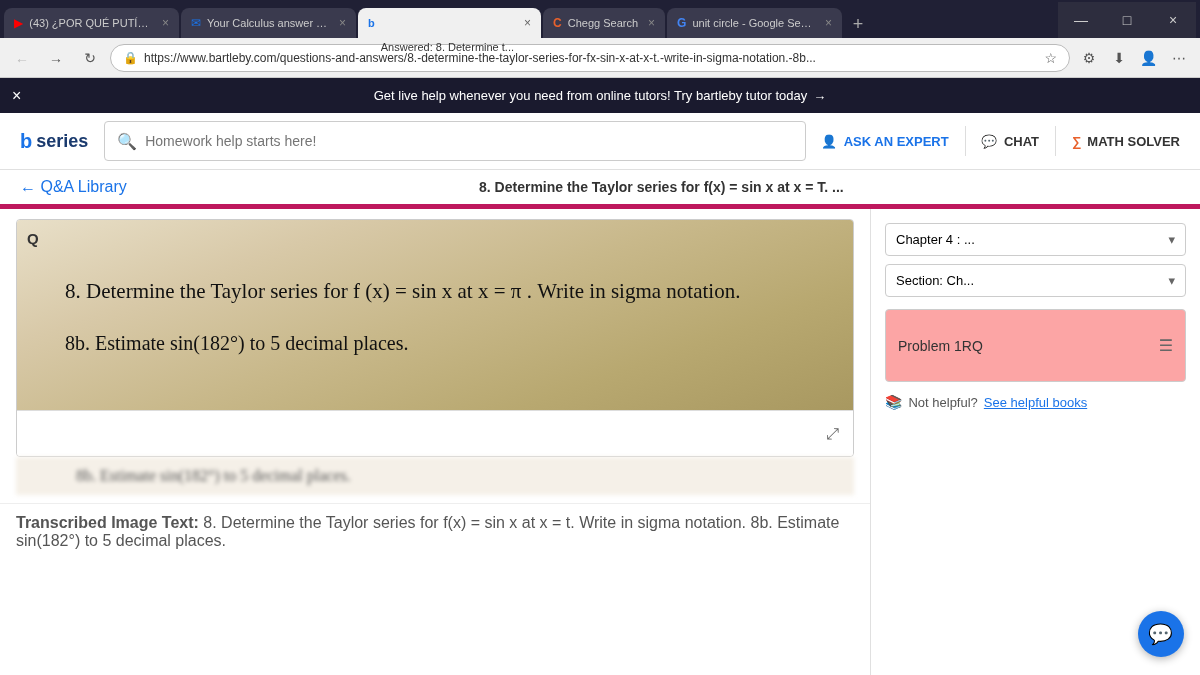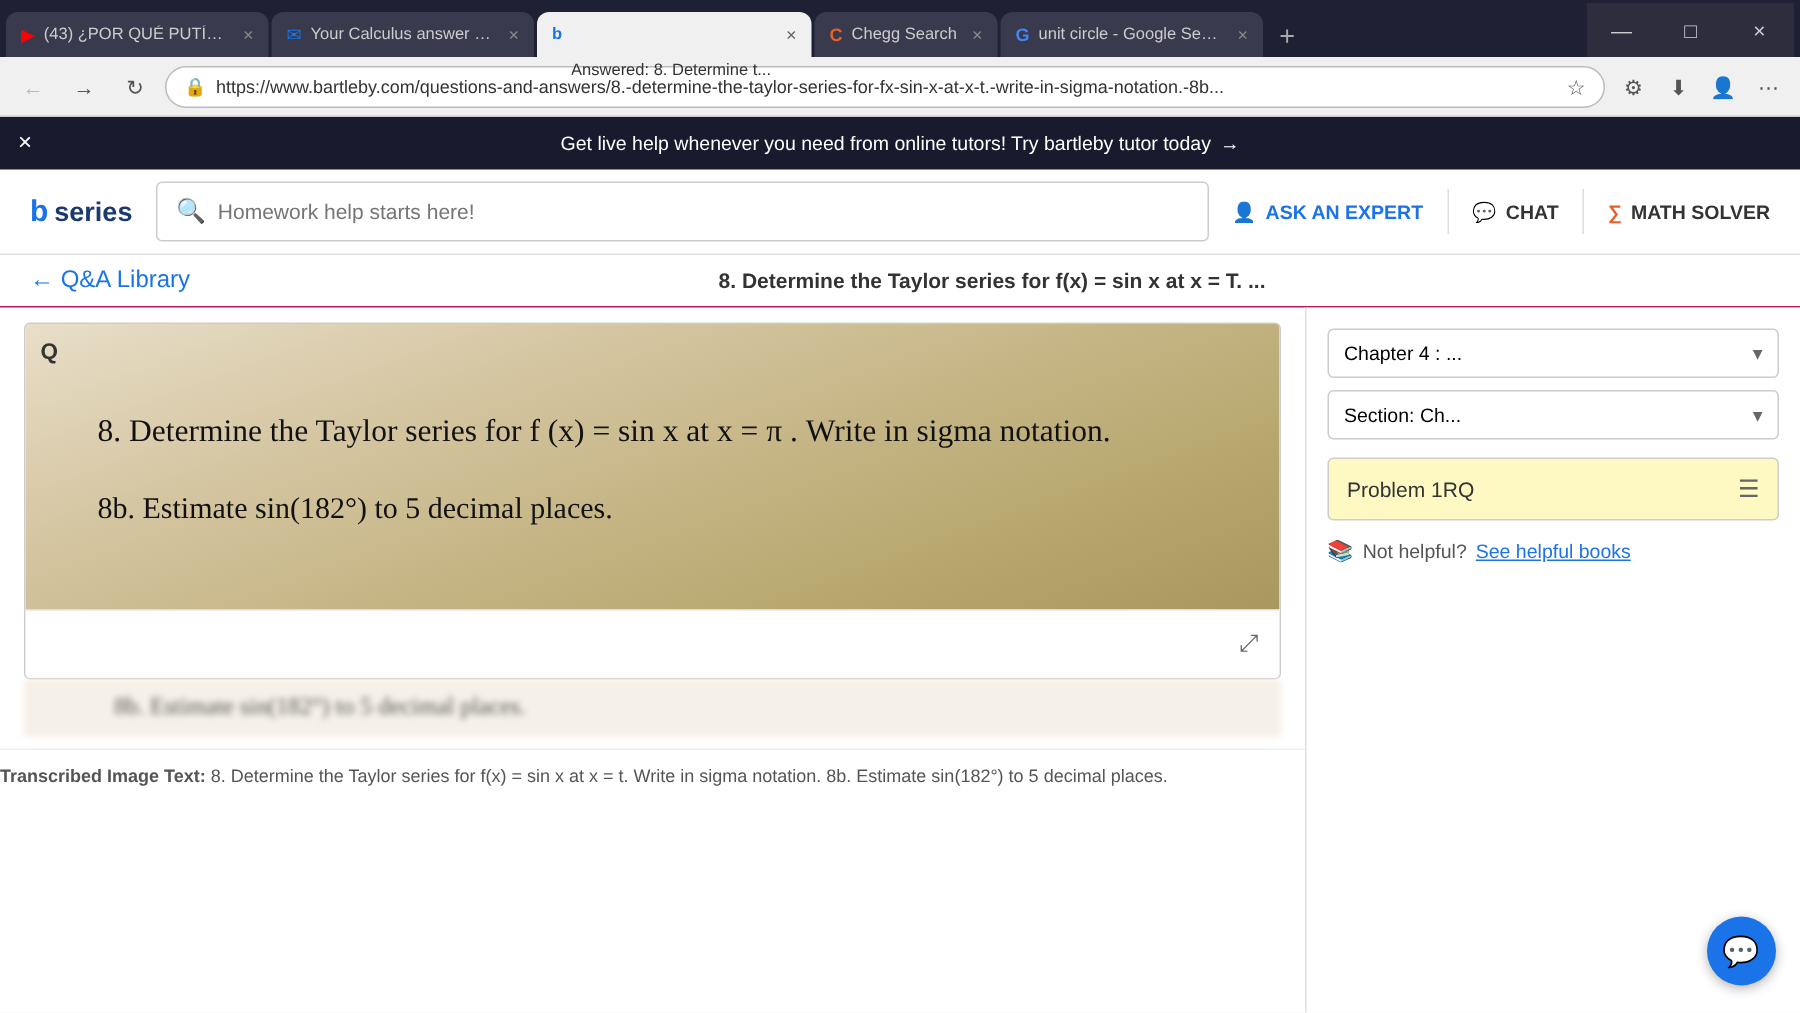--- a/index.html
+++ b/index.html
@@ -138,21 +138,21 @@
           <span>CHAT</span>
         </div>
         <div class="divider-v"></div>
         <div class="header-btn">
           <span style="color:#e8612c;">∑</span>
           <span>MATH SOLVER</span>
         </div>
       </div>
     </div>
 
-    <div style="display:flex; align-items:center; padding: 8px 20px; border-bottom: 1px solid #be185d; gap:16px;">
+    <div style="display:flex; align-items:center; padding: 8px 20px; border-bottom: 5px solid #be185d; gap:16px;">
       <a class="breadcrumb-link">
         <span>← </span>
         <span>Q&amp;A Library</span>
       </a>
       <div style="flex:1; text-align:center; font-size:14px; font-weight:600; color:#333;">8. Determine the Taylor series for f(x) = sin x at x = T. ...</div>
     </div>
 
     <div style="display:flex; flex:1; overflow:hidden; position:relative;">
 
       <div style="flex:1; display:flex; flex-direction:column; overflow:hidden;">
@@ -168,40 +168,40 @@
             </div>
           </div>
 
           <div style="background:white; height:46px; display:flex; align-items:center; justify-content:flex-end; padding-right:14px; border-top:1px solid #ddd;">
             <span style="color:#666; font-size:16px; cursor:pointer;">⤢</span>
           </div>
         </div>
 
         <div style="background:#f5f0e8; padding:10px 60px; filter:blur(2px); font-size:16px; color:#555; font-family:'Times New Roman',serif; margin: 0 16px;">8b.  Estimate sin(182°) to 5 decimal places.</div>
 
-        <div style="padding:10px 0; font-size:12px; color:#555; border-top:1px solid #eee; margin-top:8px;">
+        <div style="padding:10px 16px; font-size:16px; color:#555; border-top:1px solid #eee; margin-top:8px;">
           <strong>Transcribed Image Text:</strong>
           <span> 8. Determine the Taylor series for f(x) = sin x at x = t. Write in sigma notation. 8b. Estimate sin(182°) to 5 decimal places.</span>
         </div>
       </div>
 
       <div style="width:330px; border-left:1px solid #e0e0e0; padding:14px; display:flex; flex-direction:column; gap:12px; background:white;">
 
         <div style="display:flex; gap:8px;flex-direction:column;">
           <div style="flex:1; display:flex; align-items:center; justify-content:space-between; border:1px solid #ccc; border-radius:4px; padding:8px 10px; font-size:13px; cursor:pointer; background:white;">
             <span>Chapter 4 : ...</span>
             <span style="color:#666;">▾</span>
           </div>
           <div style="flex:1; display:flex; align-items:center; justify-content:space-between; border:1px solid #ccc; border-radius:4px; padding:8px 10px; font-size:13px; cursor:pointer; background:white;">
             <span>Section: Ch...</span>
             <span style="color:#666;">▾</span>
           </div>
         </div>
 
-        <div style="display:flex; align-items:center; justify-content:space-between; border:1px solid #ccc; border-radius:4px; padding:10px 12px; background:#fef9c3;">
+        <div style="display:flex; align-items:center; justify-content:space-between; border:1px solid #ccc; border-radius:4px; padding:26px 12px; background:#fca5a5;">
           <span style="font-size:14px; font-weight:500; color:#333;">Problem 1RQ</span>
           <span style="color:#666; font-size:16px; cursor:pointer;">☰</span>
         </div>
 
         <div style="display:flex; align-items:center; gap:6px; font-size:13px; color:#555;">
           <span style="font-size:14px;">📚</span>
           <span>Not helpful?</span>
           <a style="color:#1a73e8; cursor:pointer; text-decoration:underline;">See helpful books</a>
         </div>
       </div>

